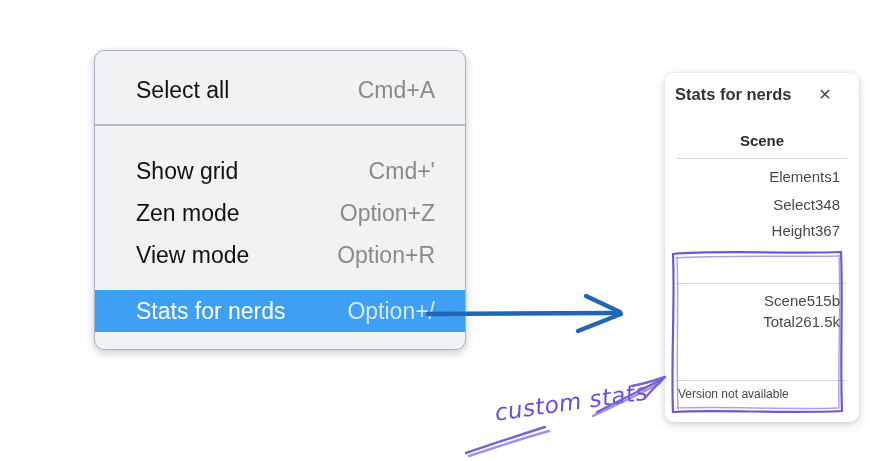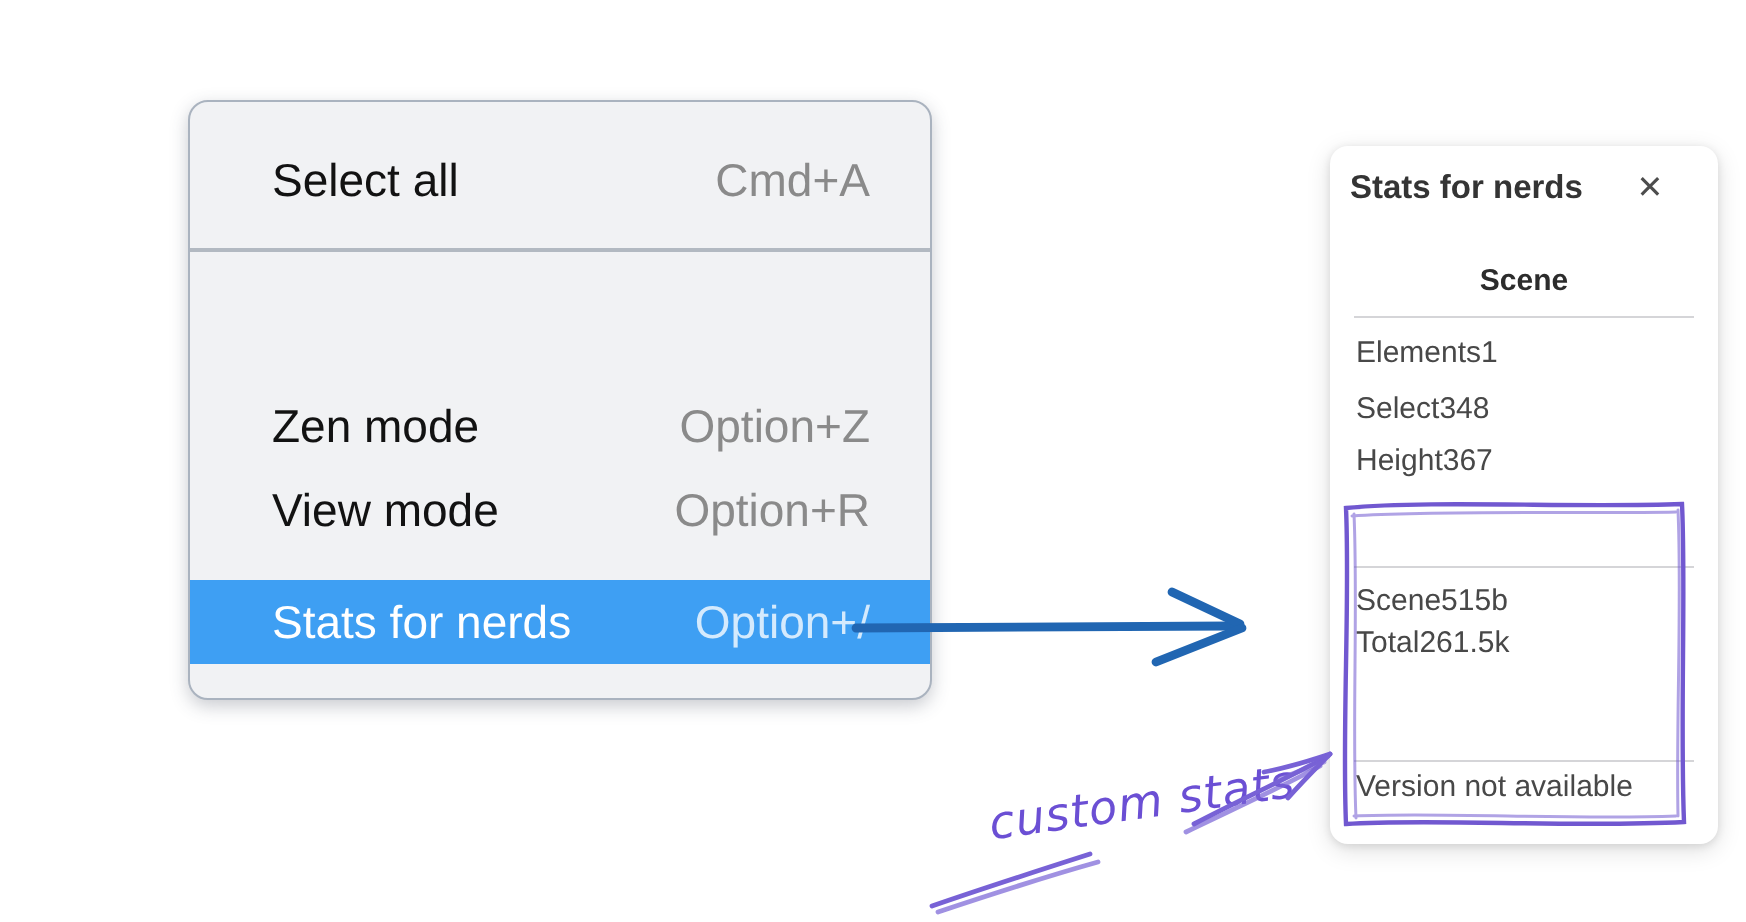--- a/index.html
+++ b/index.html
@@ -60,26 +60,26 @@
     position: absolute; left: 0; width: 100%;
     text-align: center; font-size: 15px; font-weight: bold; color: #2c2c2c;
     line-height: 22px;
   }
   .rule {
     position: absolute; left: 12px; right: 12px; height: 1px;
     background: #d5d5d8;
   }
   .stat-row {
     position: absolute; left: 13px; right: 19px;
-    display: flex; justify-content: flex-start;
+    display: flex; justify-content: flex-end;
     font-size: 15px; line-height: 22px; color: #484848;
   }
   .note {
     position: absolute; left: 13px; top: 310px;
-    font-size: 15px; line-height: 22px; color: #484848;
+    font-size: 12px; line-height: 22px; color: #484848;
   }
 
   
   .overlay {
     position: absolute; left: 0; top: 0;
     pointer-events: none;
   }
   .annotation-text {
     position: absolute; left: 494px; top: 388px; width: 170px;
     font-family: "DejaVu Sans", sans-serif;
@@ -92,20 +92,24 @@
 </style>
 </head>
 <body>
 
 <div class="menu">
   <div class="menu-item" style="top:18px">
     <span>Select all</span>
     <span class="shortcut">Cmd+A</span>
   </div>
   <div class="menu-divider"></div>
+  <div class="menu-item" style="top:99px">
+    <span>Show grid</span>
+    <span class="shortcut">Cmd+'</span>
+  </div>
   <div class="menu-item" style="top:141px">
     <span>Zen mode</span>
     <span class="shortcut">Option+Z</span>
   </div>
   <div class="menu-item" style="top:183px">
     <span>View mode</span>
     <span class="shortcut">Option+R</span>
   </div>
   <div class="menu-item selected" style="top:239px">
     <span>Stats for nerds</span>

